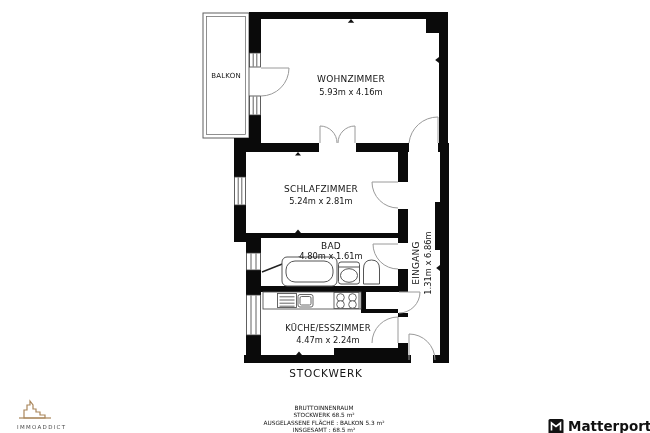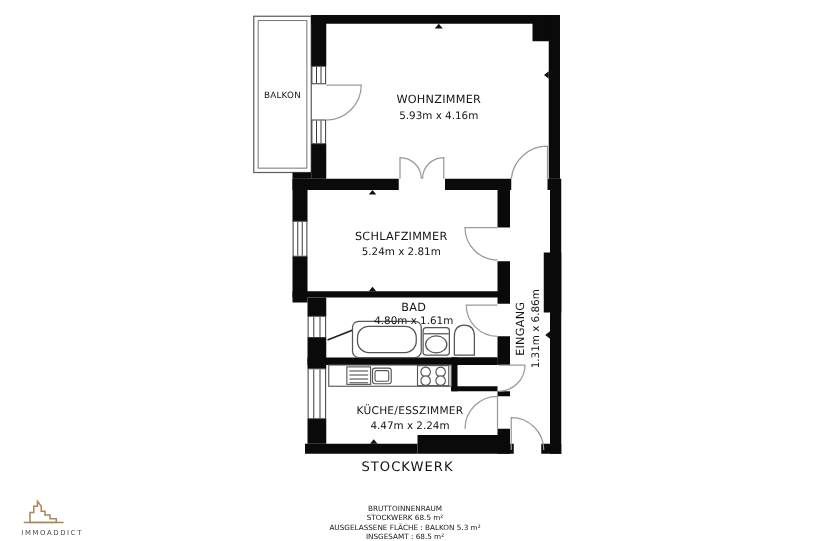--- a/index.html
+++ b/index.html
@@ -153,14 +153,21 @@
   </div>
 
   <div class="logo-left">
     <svg width="40" height="20" viewBox="0 0 40 20" fill="none" stroke="#a9855a" stroke-width="1.2">
       <path d="M7,19 V11 H10 V6 H13 V2 L16,6 V10 H19 V13 H23 V16 H28 V19 Z"></path>
       <line x1="2" y1="19" x2="34" y2="19"></line>
     </svg>
     <div class="txt">IMMOADDICT</div>
   </div>
 
+  <div class="logo-right">
+    <svg width="16" height="16" viewBox="0 0 16 16">
+      <rect x="0.5" y="1" width="15" height="15" rx="1.5" fill="#111111"></rect>
+      <path d="M3.5,12.5 V5 L8,8.5 L12.5,5 V12.5" fill="none" stroke="#ffffff" stroke-width="1.6"></path>
+    </svg>
+    <div class="txt">Matterport</div>
+  </div>
 
 </div>
 
 </body></html>

